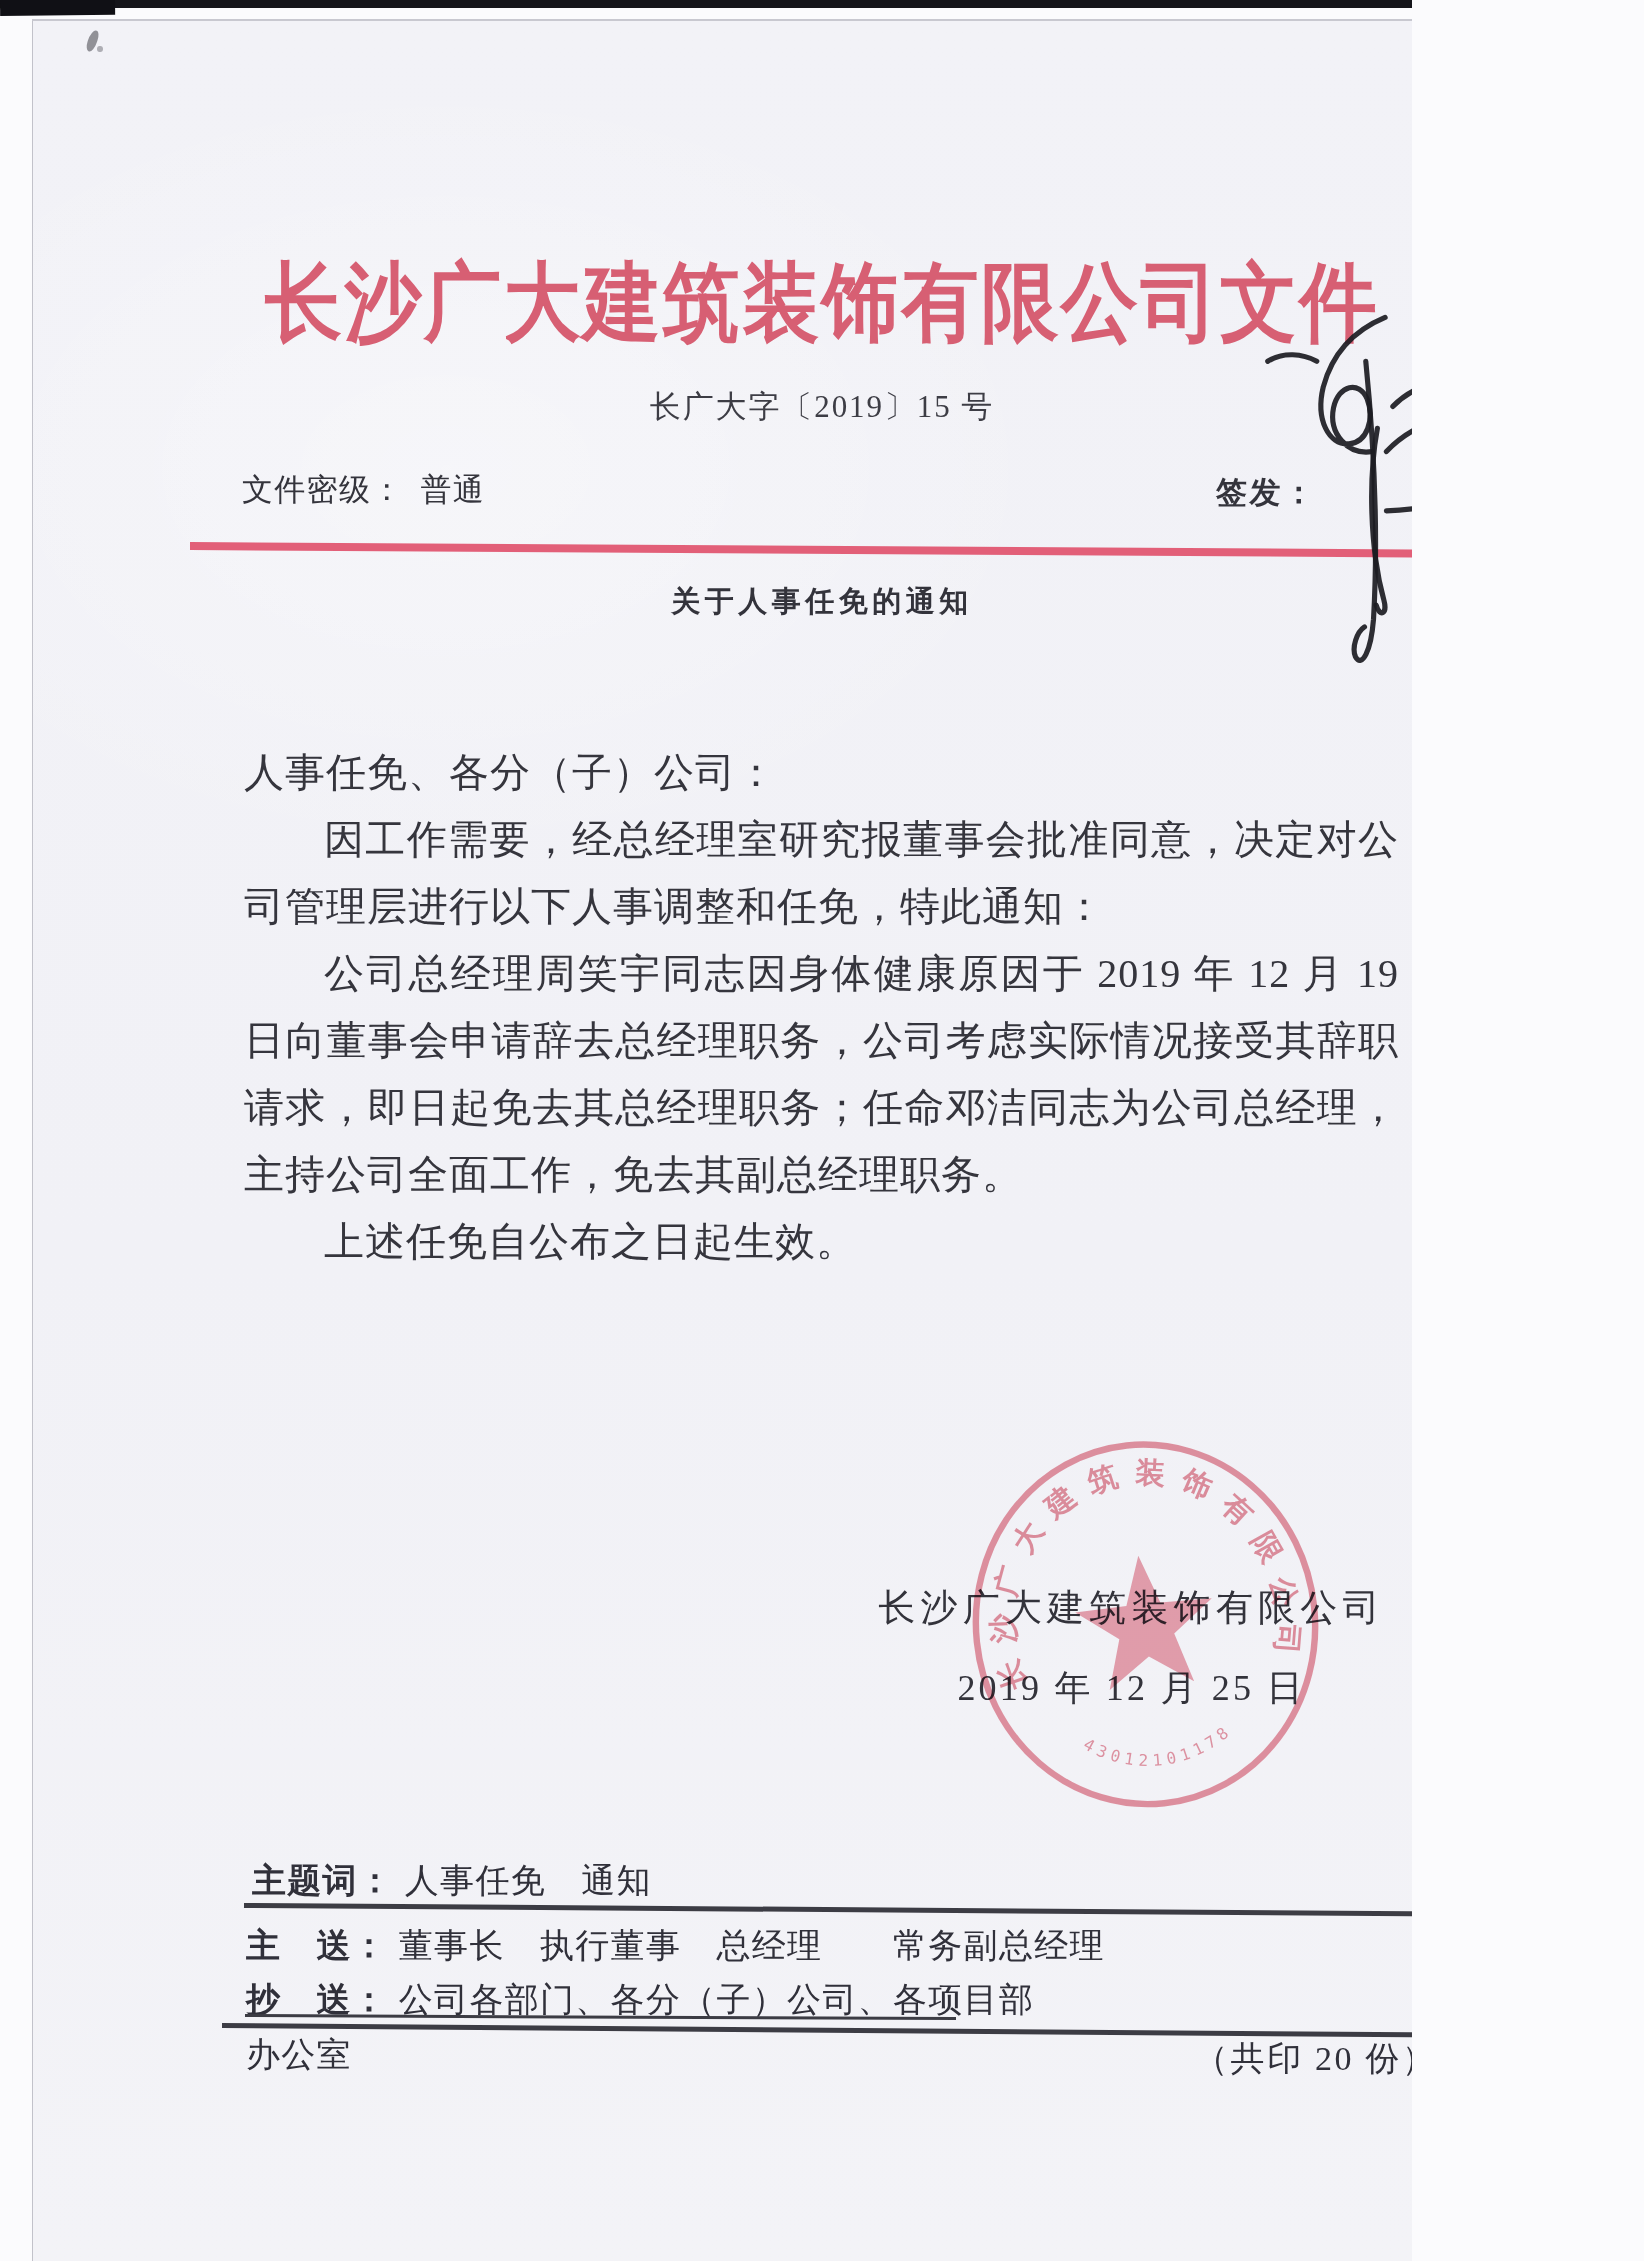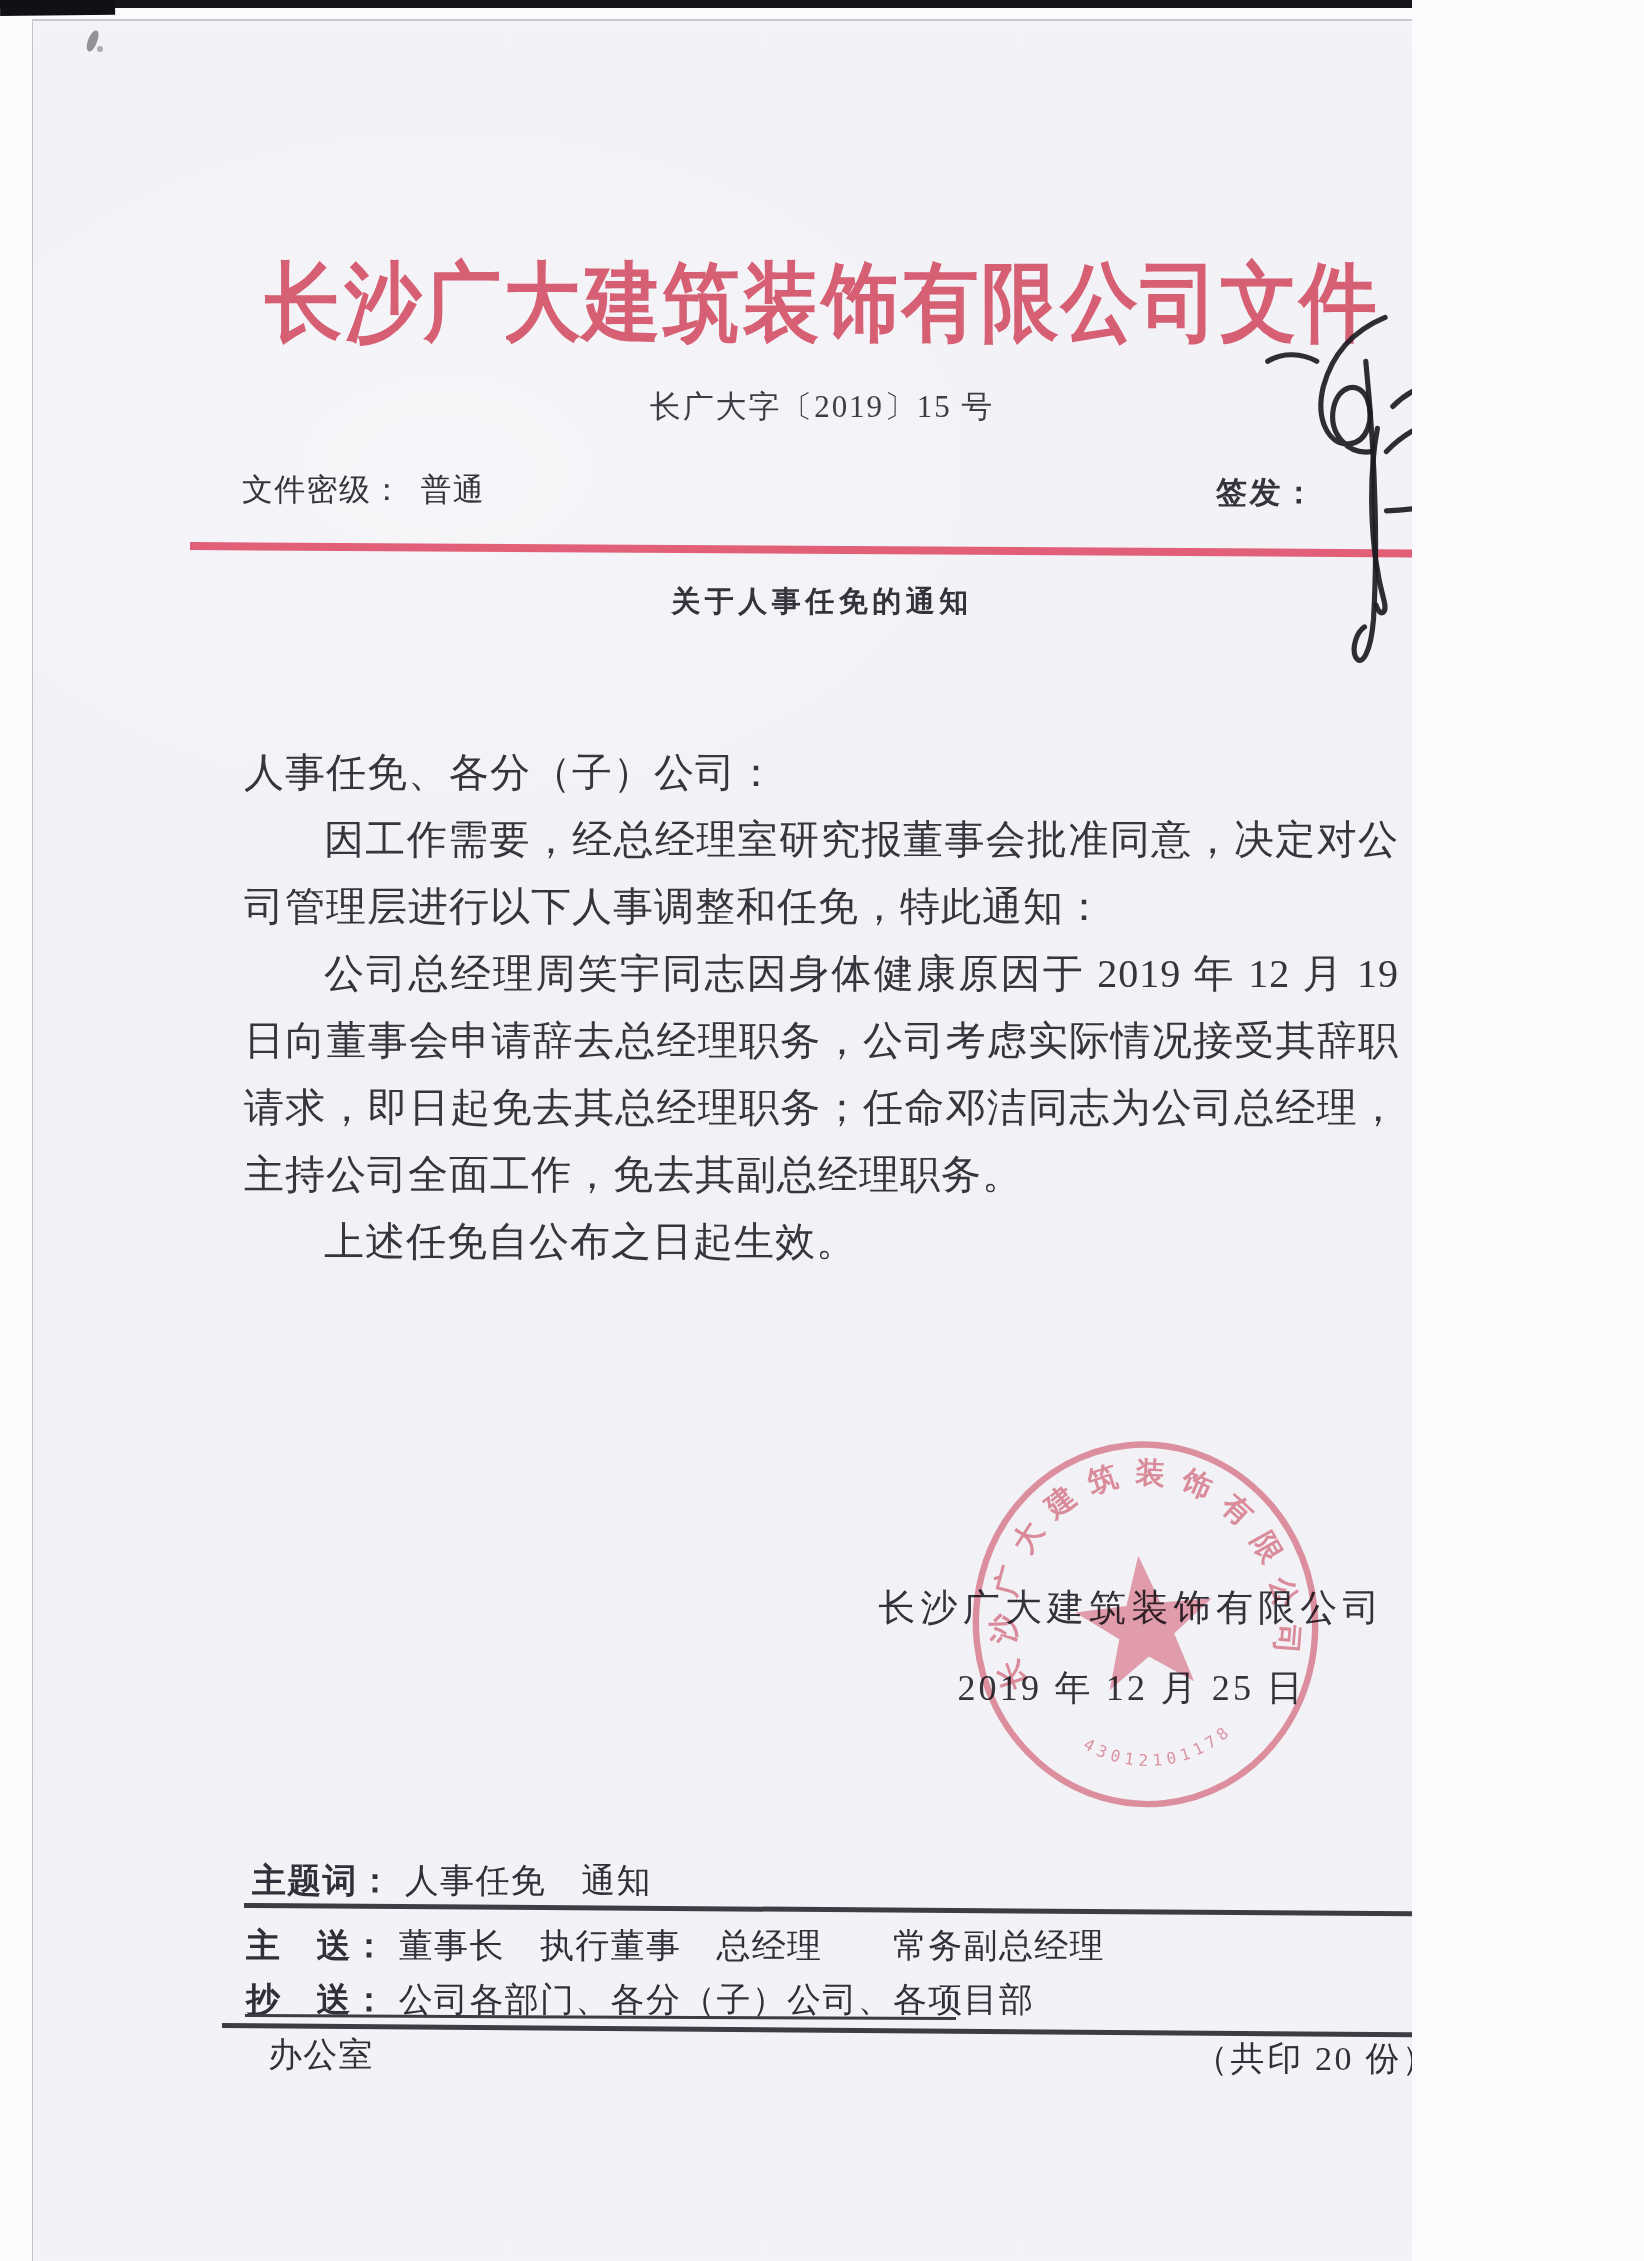--- a/index.html
+++ b/index.html
@@ -67,21 +67,21 @@
 
   .footer-row{position:absolute;font-size:34px;color:#30303a;white-space:nowrap;letter-spacing:1.3px;}
   .footer-row .lbl{font-weight:700;margin-right:11.6px;}
   .rule-dark{position:absolute;background:#3c3c44;transform-origin:left center;}
   .rule-subject{left:244px;top:1903px;width:1170px;height:4.5px;transform:rotate(.4deg);}
   .rule-copy-thin{left:245px;top:2014px;width:711px;height:2.6px;transform:rotate(.25deg);}
   .rule-copy-thick{left:222px;top:2023px;width:1198px;height:5.2px;transform:rotate(.45deg);}
   .row-subject{left:252px;top:1858px;}
   .row-main{left:246px;top:1923px;}
   .row-copy{left:246px;top:1977px;}
-  .row-office{left:246px;top:2032px;margin-left:22px;}
+  .row-office{left:246px;top:2032px;}
   .row-copies{left:1194px;top:2036px;letter-spacing:2.6px;}
 </style>
 </head>
 <body>
 
 <div class="page">
   <div class="paper"></div>
   <div class="edge-line-v"></div>
   <div class="edge-line-h"></div>
   <div class="scan-band-top"></div>

